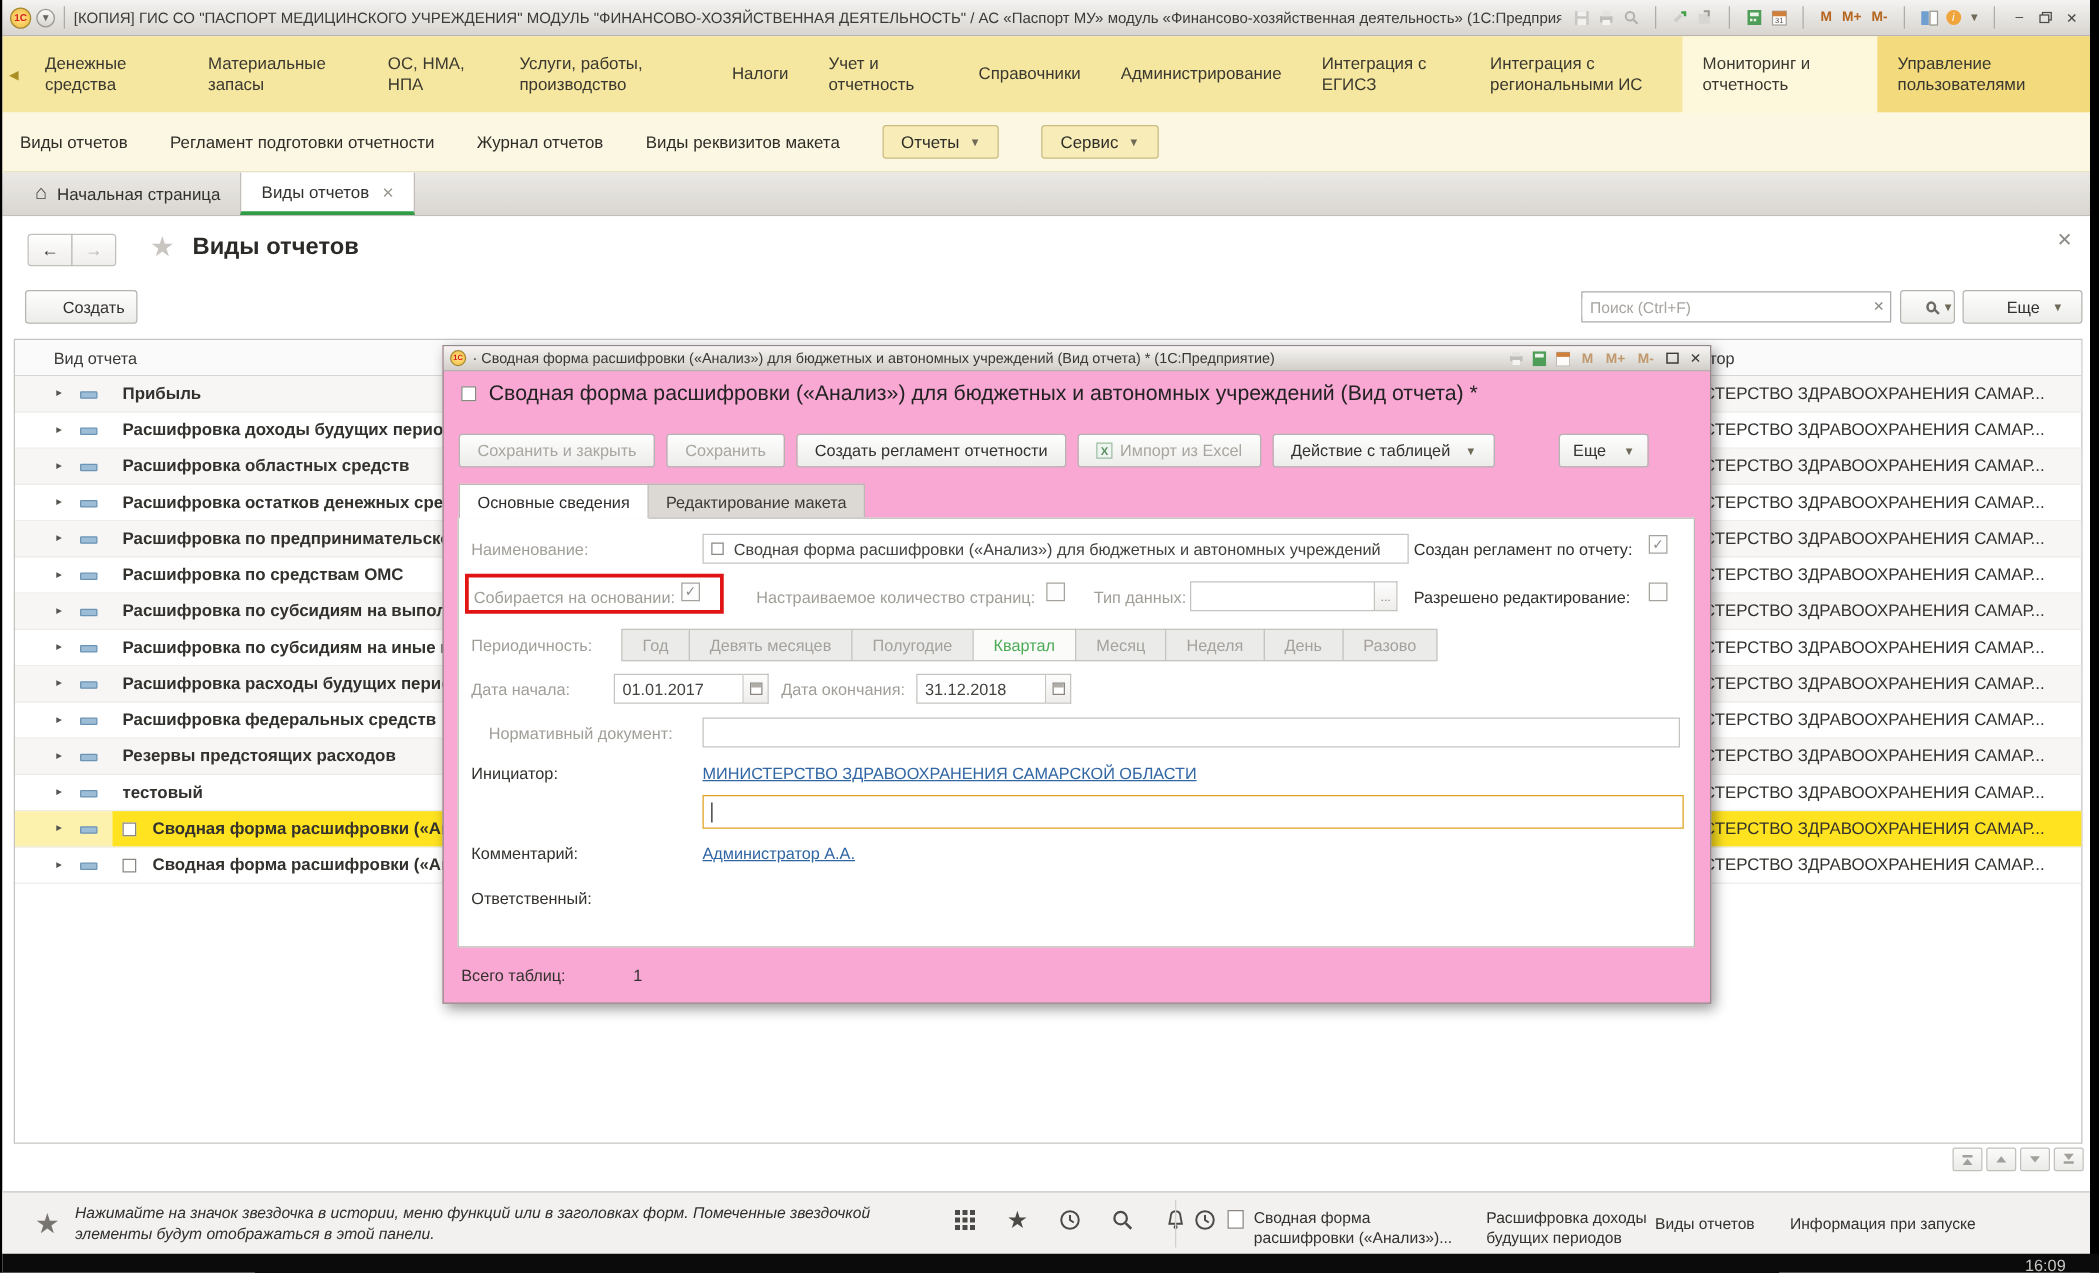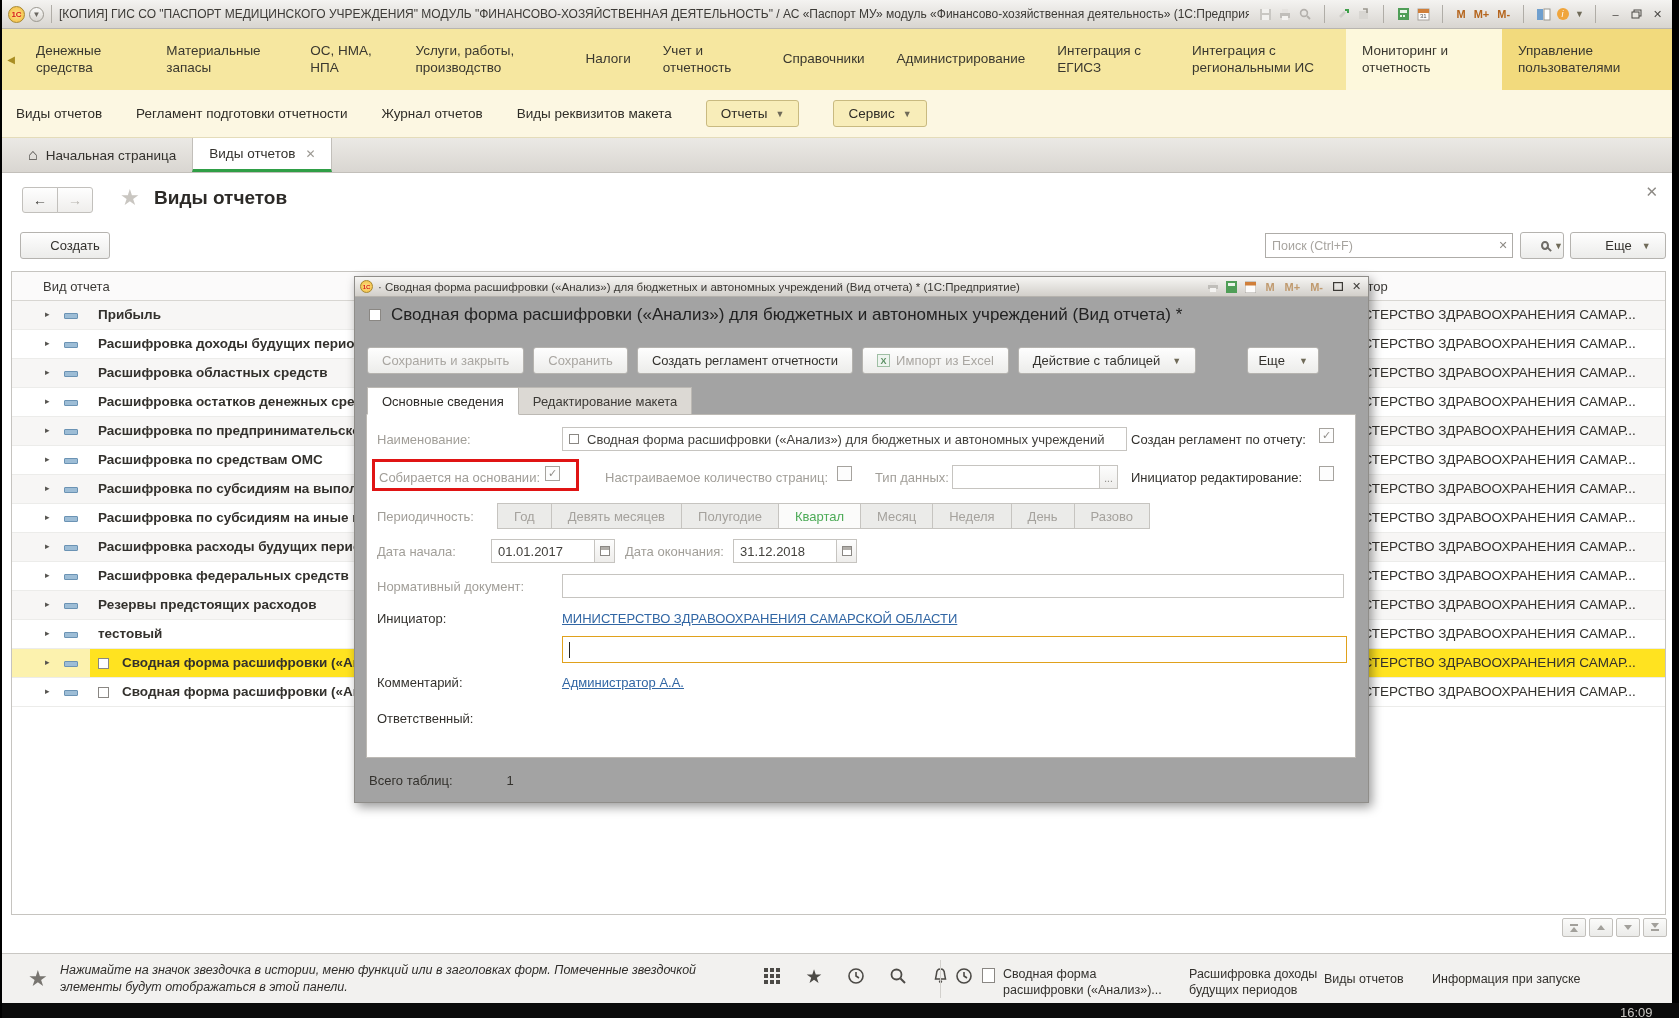--- a/index.html
+++ b/index.html
@@ -97,21 +97,21 @@
   .lrow .arr,.lrow .dash,.lrow .flagbox,.lrow .rlabel,.lrow .rinit { z-index:1; }
 
   .pag { position:absolute; left:1560px; top:745px; display:flex; gap:3px; }
   .pagbtn { width:24px; height:19px; background:linear-gradient(#fbfbfa,#ebebe9); border:1px solid #c2c0bc;
     border-radius:2px; display:flex; align-items:center; justify-content:center; flex-direction:column; }
   .tri { width:0; height:0; border-left:4px solid transparent; border-right:4px solid transparent; }
   .tri.up { border-bottom:5px solid #a2a09b; } .tri.dn { border-top:5px solid #a2a09b; }
   .tbar { width:8px; height:2px; background:#a2a09b; margin:1px 0; }
 
   
-  .dialog { position:absolute; left:352px; top:276px; width:1015px; height:527px; background:#a3a3a3;
+  .dialog { position:absolute; left:352px; top:276px; width:1015px; height:527px; background:#f9a8d4;
     border:1px solid #8f8d89; box-shadow:3px 4px 10px rgba(0,0,0,.4); z-index:20;padding-left:30px; }
   .dlg-titlebar { position:absolute; left:0; top:0; width:100%; height:20px;
     background:linear-gradient(#f6f5f3,#d2cfca); border-bottom:1px solid #b5b2ad;
     display:flex; align-items:center; padding:0 5px; gap:5px; }
   .dlg-title { font-size:11.5px; color:#3a3834; white-space:nowrap; overflow:hidden; flex:1; }
   .dlg-ticons { display:flex; align-items:center; gap:6px; }
   .mini { width:13px; height:12px; font-size:9px; display:flex; align-items:center; justify-content:center; }
   .dlg-heading { position:absolute; left:14px; top:28px; font-size:17px; color:#222; display:flex; gap:10px; align-items:center;}
   .doc-ic { width:12px; height:12px; border:1px solid #8a8783; background:#fff; flex:0 0 auto; }
   .dlg-buttons { position:absolute; left:12px; top:70px; display:flex; gap:9px; }
@@ -509,21 +509,21 @@
       <div class="cb" style="left:952px; top:13px;">✓</div>
 
       <div class="redbox" style="top:44px;"></div>
       <span class="fl" style="left:12px; top:55px;">Собирается на основании:</span>
       <div class="cb" style="left:178px; top:51px;">✓</div>
       <span class="fl" style="left:238px; top:55px;">Настраиваемое количество страниц:</span>
       <div class="cb" style="left:470px; top:51px;"></div>
       <span class="fl" style="left:508px; top:55px;">Тип данных:</span>
       <div class="inp" style="left:585px; top:50px; width:148px;"></div>
       <div class="dots-btn" style="left:733px; top:50px;">...</div>
-      <span class="fl dark" style="left:764px; top:55px;">Инициатор редактирование:</span>
+      <span class="fl dark" style="left:764px; top:55px;">Разрешено редактирование:</span>
       <div class="cb" style="left:952px; top:51px;"></div>
 
       <div style="position:absolute; left:0; top:88px; width:100%; height:26px;">
         <span class="fl" style="left:10px; top:6px;">Периодичность:</span>
         <div class="seg" id="period-seg">
             <div class="segbtn">Год</div>
             <div class="segbtn">Девять месяцев</div>
             <div class="segbtn">Полугодие</div>
             <div class="segbtn selgreen">Квартал</div>
             <div class="segbtn">Месяц</div>
@@ -537,21 +537,21 @@
       <div class="inp" style="left:124px; top:124px; width:104px;">01.01.2017</div>
       <div class="calbtn" style="left:228px; top:124px;">
           <span class="calic"></span>
         </div>
       <span class="fl" style="left:258px; top:129px;">Дата окончания:</span>
       <div class="inp" style="left:366px; top:124px; width:104px;">31.12.2018</div>
       <div class="calbtn" style="left:470px; top:124px;">
           <span class="calic"></span>
         </div>
 
-      <span class="fl" style="left:10px; top:164px;">Нормативный документ:</span>
+      <span class="fl" style="left:24px; top:164px;">Нормативный документ:</span>
       <div class="inp" style="left:195px; top:159px; width:782px;"></div>
 
       <span class="fl dark" style="left:10px; top:196px;">Инициатор:</span>
       <a href="#" class="lnk" style="left:195px; top:196px;text-align:right;">МИНИСТЕРСТВО ЗДРАВООХРАНЕНИЯ САМАРСКОЙ ОБЛАСТИ</a>
 
       <span class="fl dark" style="left:10px; top:228px;margin-top:32px;">Комментарий:</span>
       <div class="inp comment-inp" style="left:195px; top:221px; width:785px; height:27px;">
           <span class="cursorbar"></span>
         </div>
 

